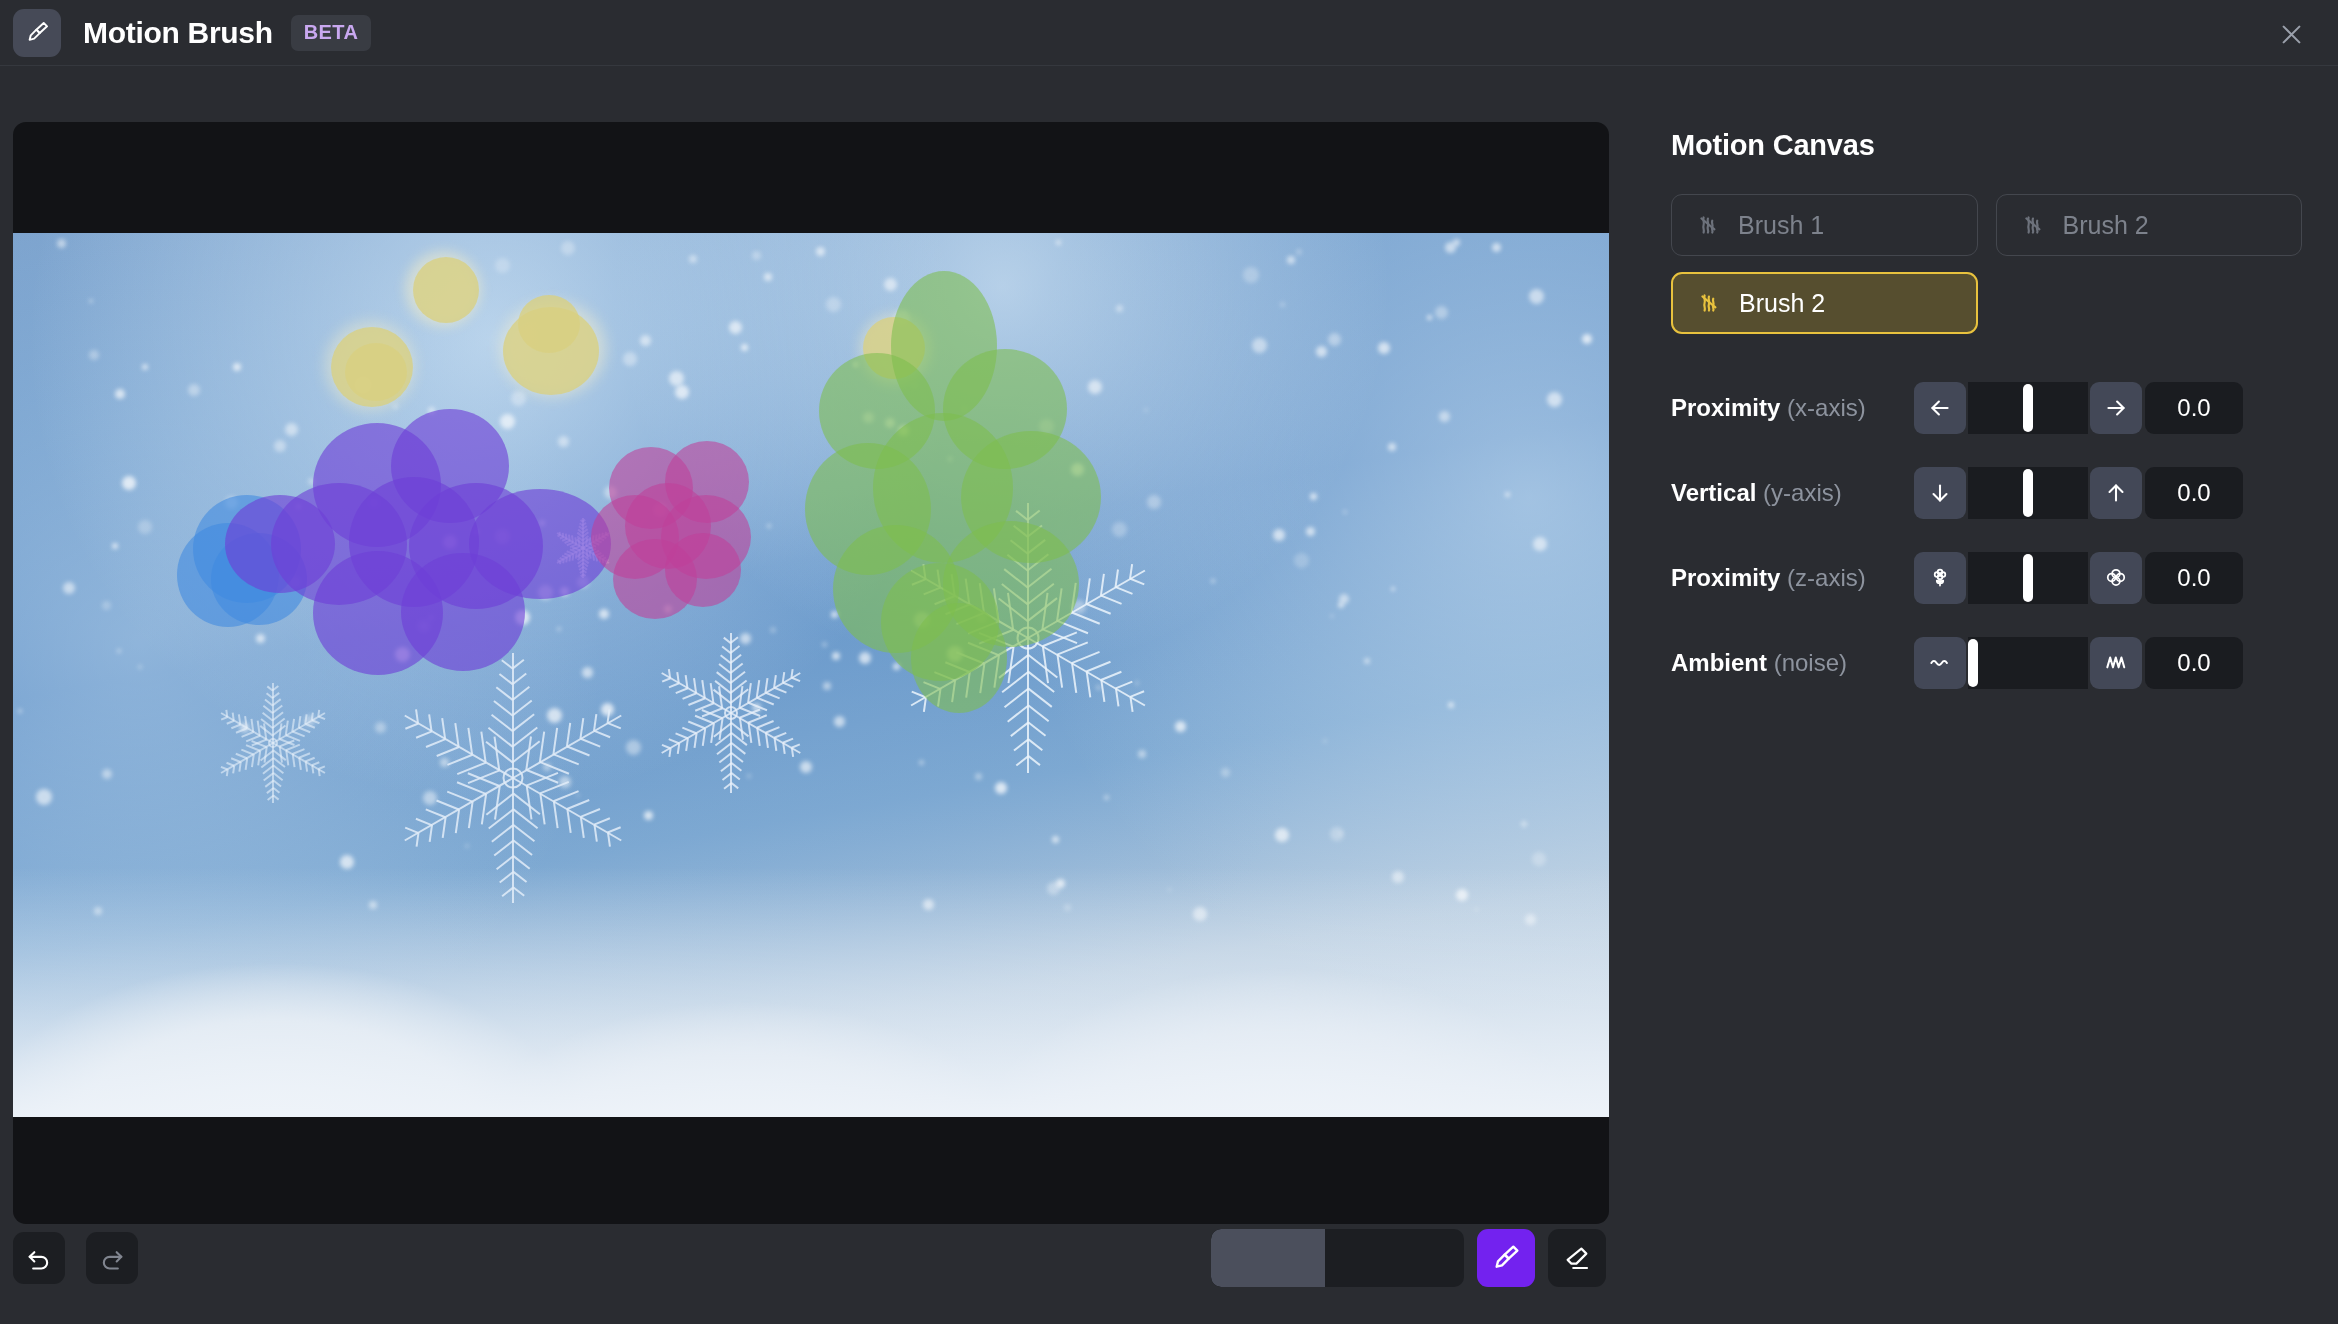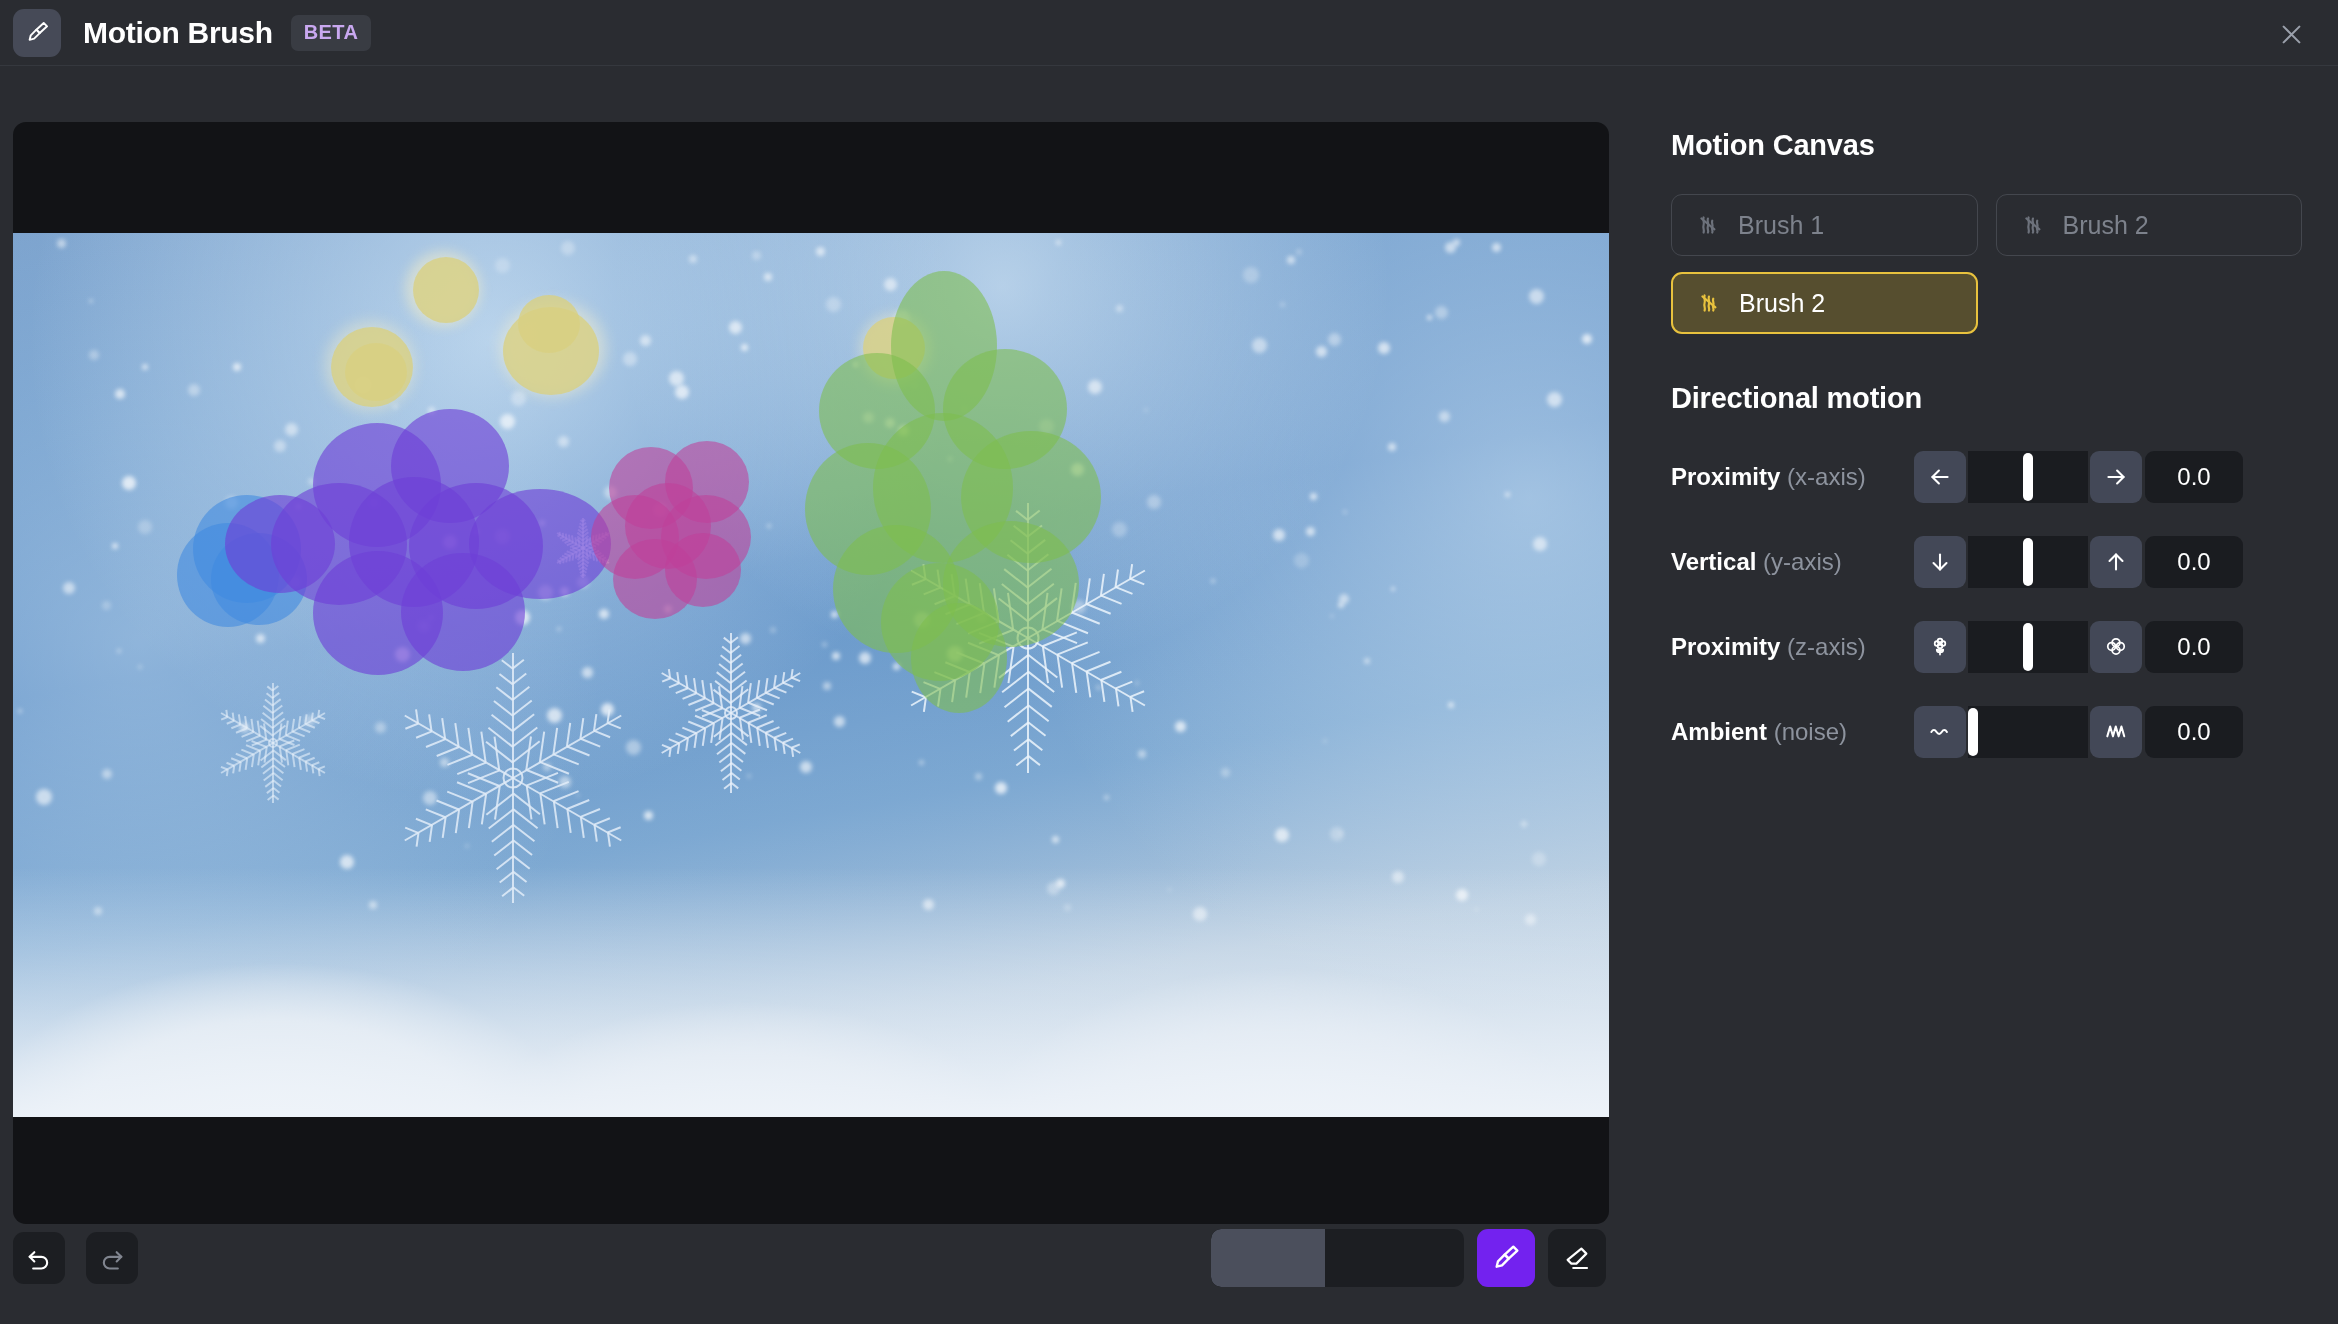--- a/index.html
+++ b/index.html
@@ -984,21 +984,20 @@
         <svg class="bicon" viewBox="0 0 24 24" fill="none" stroke="#e8c23e" stroke-width="2" stroke-linecap="round" stroke-linejoin="round">
           <path d="M7 5c-1 3 1 4 0 7s1 4 0 7"></path>
           <path d="M11 6c-1 3 1 4 0 7s1 4 0 6"></path>
           <path d="M15 8c-1 2.5 1 3.5 0 6s1 3 0 5"></path>
           <path d="M5 6l12 10"></path>
         </svg>
         <span class="blabel">Brush 2</span>
       </div>
     </div>
 
-  <h3>Directional motion</h3>
 
   <div id="motion-rows">
       <div class="motion-row">
         <div class="motion-label"><span class="strong">Proximity</span> <span class="dim">(x-axis)</span></div>
         <div class="step-btn">
           <svg viewBox="0 0 24 24" fill="none" stroke="#ffffff" stroke-width="1.9" stroke-linecap="round" stroke-linejoin="round">
             <path d="M19 12H5"></path>
             <path d="M11 6l-6 6 6 6"></path>
           </svg>
         </div>

